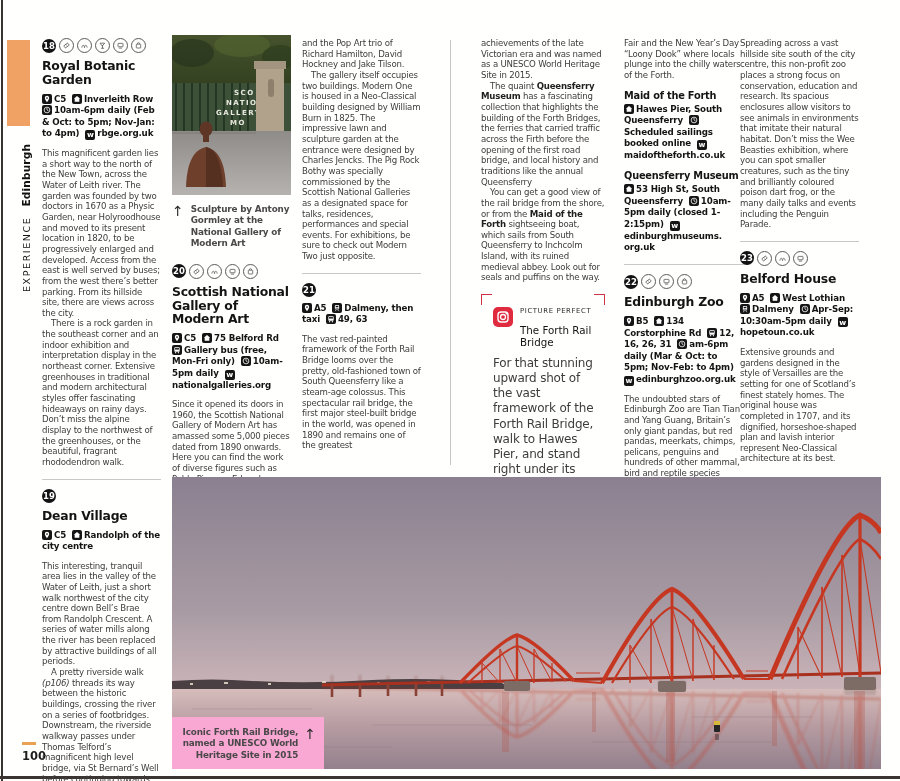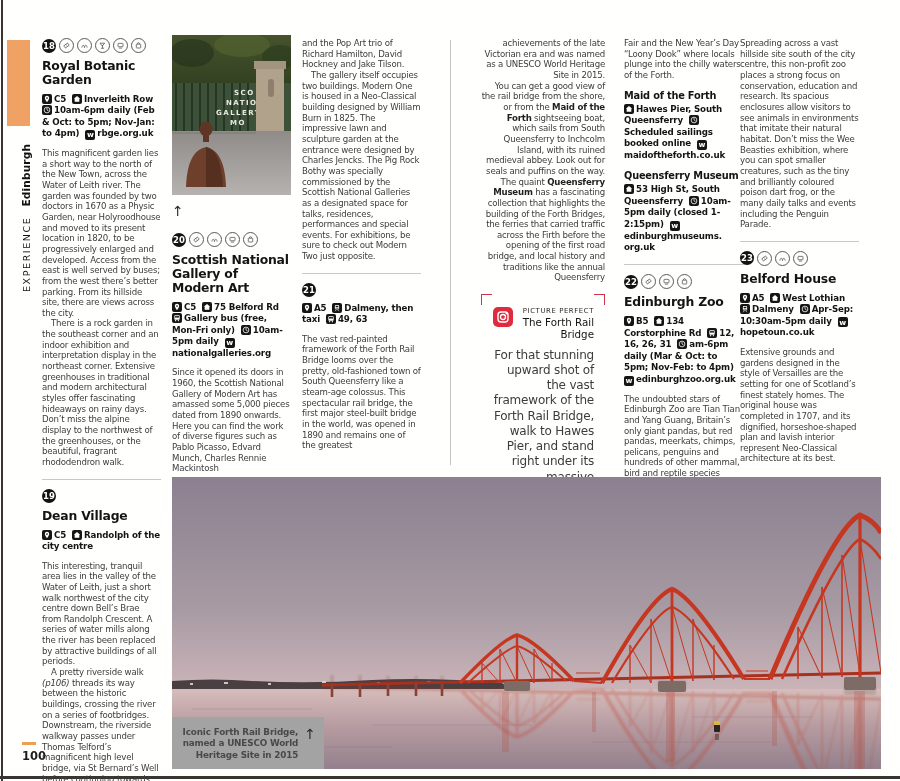--- a/index.html
+++ b/index.html
@@ -13,21 +13,21 @@
   .vlabel .exp{font-size:9.5px;letter-spacing:1.6px;}
   .vlabel .city{font-size:10.5px;font-weight:bold;margin-left:10px;letter-spacing:.2px;}
   .pagenum{position:absolute;left:22px;top:742px;}
   .pagenum .prule{width:14px;height:3px;background:#e9a254;margin-bottom:4px;}
   .pagenum .pno{font-size:11.5px;font-weight:bold;color:#1c1c1c;}
 
   .col{position:absolute;top:38px;}
   .c1{left:42px;width:119px;}
   .c2{left:172px;top:35px;width:119px;}
   .c3{left:302px;width:119px;}
-  .c4{left:481px;width:124px;text-align:right;}
+  .c4{left:481px;width:124px;}
   .c5{left:624px;width:120px;}
   .c6{left:740px;width:119px;}
   .vrule{position:absolute;left:450px;top:40px;width:1px;height:425px;background:#c6c4c2;}
 
   .icorow{display:flex;align-items:center;gap:3px;margin:0 0 6px;}
   .badge{display:inline-flex;width:14px;height:14px;border-radius:50%;background:#121212;color:#fff;
          font-size:8.5px;font-weight:bold;align-items:center;justify-content:center;flex:0 0 auto;}
   .fic{display:inline-flex;width:13px;height:13px;border:1.1px solid #5a5a5a;border-radius:50%;
        align-items:center;justify-content:center;flex:0 0 auto;}
   .fic svg{width:11px;height:11px;}
@@ -51,26 +51,26 @@
   .captext{font-size:8.8px;line-height:1.3;font-weight:600;color:#4a4848;letter-spacing:-.15px;}
 
   .ppbox{position:relative;margin-top:11px;padding:13px 11px 12px 12px;}
   .ck{position:absolute;width:10px;height:10px;border:0 solid #cf3347;}
   .ck.tl{top:0;left:0;border-top-width:1.6px;border-left-width:1.6px;}
   .ck.tr{top:0;right:0;border-top-width:1.6px;border-right-width:1.6px;}
   .ck.bl{bottom:0;left:0;border-bottom-width:1.6px;border-left-width:1.6px;}
   .ck.br{bottom:0;right:0;border-bottom-width:1.6px;border-right-width:1.6px;}
   .pphead{display:flex;gap:7px;margin-bottom:7px;}
   .ppicon{flex:0 0 auto;width:20px;height:20px;}
-  .pplabel{font-size:6.9px;letter-spacing:.6px;color:#2b2b2b;margin-bottom:2px;}
+  .pplabel{font-size:6.9px;letter-spacing:.6px;color:#2b2b2b;margin-bottom:10px;}
   .pptitle{font-size:10.3px;font-weight:normal;color:#141414;line-height:1.15;}
   .ppbody{font-size:12px;line-height:1.27;letter-spacing:-.2px;color:#3e3c3c;}
 
   .photomain{position:absolute;left:172px;top:477px;width:709px;height:292px;}
-  .capbox{position:absolute;left:0;bottom:0;width:152px;background:#a3a3a3;padding:10px 8px 8px 10px;
+  .capbox{position:absolute;left:0;bottom:0;width:152px;background:#f9a8d4;padding:10px 8px 8px 10px;
           display:flex;gap:6px;box-sizing:border-box;}
   .capbox .captext{flex:1;text-align:right;}
 </style>
 </head>
 <body>
 
 <svg width="0" height="0" style="position:absolute">
   <defs>
     <symbol id="s-pin" viewBox="0 0 12 12">
         <path fill="#fff" d="M6 1.3c1.8 0 3.2 1.4 3.2 3.2C9.2 7 6 10.7 6 10.7S2.8 7 2.8 4.5C2.8 2.7 4.2 1.3 6 1.3z"></path>
@@ -241,20 +241,21 @@
         <g>
           <ellipse cx="34" cy="94" rx="6.5" ry="7.5" fill="#5f3526"></ellipse>
           <path d="M14 152c1-26 8-37 20-40 12 3 19 14 20 40z" fill="#6e3f2b"></path>
           <path d="M34 112c9 2 15 11 17 40h-17z" fill="#553021"></path>
           <rect x="31" y="99" width="6" height="8" fill="#5f3526"></rect>
         </g>
       </svg>
     </div>
     <div class="capline">
       <span class="caparrow">↑</span>
+      <span class="captext">Sculpture by Antony Gormley at the National Gallery of Modern Art</span>
     </div>
     <div class="icorow">
       <span class="badge">20</span>
       <span class="fic">
           <svg viewBox="0 0 14 14">
             <use href="#f-ticket"></use>
           </svg>
         </span>
       <span class="fic">
           <svg viewBox="0 0 14 14">
@@ -323,22 +324,22 @@
             <svg viewBox="0 0 12 12">
               <use href="#s-bus"></use>
             </svg>
           </span><span>49, 63</span></span>
     </p>
     <p class="bp">The vast red-painted framework of the Forth Rail Bridge looms over the pretty, old-fashioned town of South Queensferry like a steam-age colossus. This spectacular rail bridge, the first major steel-built bridge in the world, was opened in 1890 and remains one of the greatest</p>
   </div>
 
   <div class="col c4">
     <p class="bp">achievements of the late Victorian era and was named as a UNESCO World Heritage Site in 2015.</p>
+    <p class="bp ind"><span>The quaint </span><span class="bseg">Queensferry Museum</span><span> has a fascinating collection that highlights the building of the Forth Bridges, the ferries that carried traffic across the Firth before the opening of the first road bridge, and local history and traditions like the annual Queensferry</span></p>
     <p class="bp ind"><span>You can get a good view of the rail bridge from the shore, or from the </span><span class="bseg">Maid of the Forth</span><span> sightseeing boat, which sails from South Queensferry to Inchcolm Island, with its ruined medieval abbey. Look out for seals and puffins on the way.</span></p>
-    <p class="bp ind"><span>The quaint </span><span class="bseg">Queensferry Museum</span><span> has a fascinating collection that highlights the building of the Forth Bridges, the ferries that carried traffic across the Firth before the opening of the first road bridge, and local history and traditions like the annual Queensferry</span></p>
     <div class="ppbox">
       <span class="ck tl"></span>
       <span class="ck tr"></span>
       <span class="ck bl"></span>
       <span class="ck br"></span>
       <div class="pphead">
         <svg class="ppicon" viewBox="0 0 20 20">
           <rect x="0" y="0" width="20" height="20" rx="5" fill="#e02a3e"></rect>
           <rect x="5" y="5" width="10" height="10" rx="3" fill="none" stroke="#fff" stroke-width="1.4"></rect>
           <circle cx="10" cy="10" r="2.5" fill="none" stroke="#fff" stroke-width="1.3"></circle>

